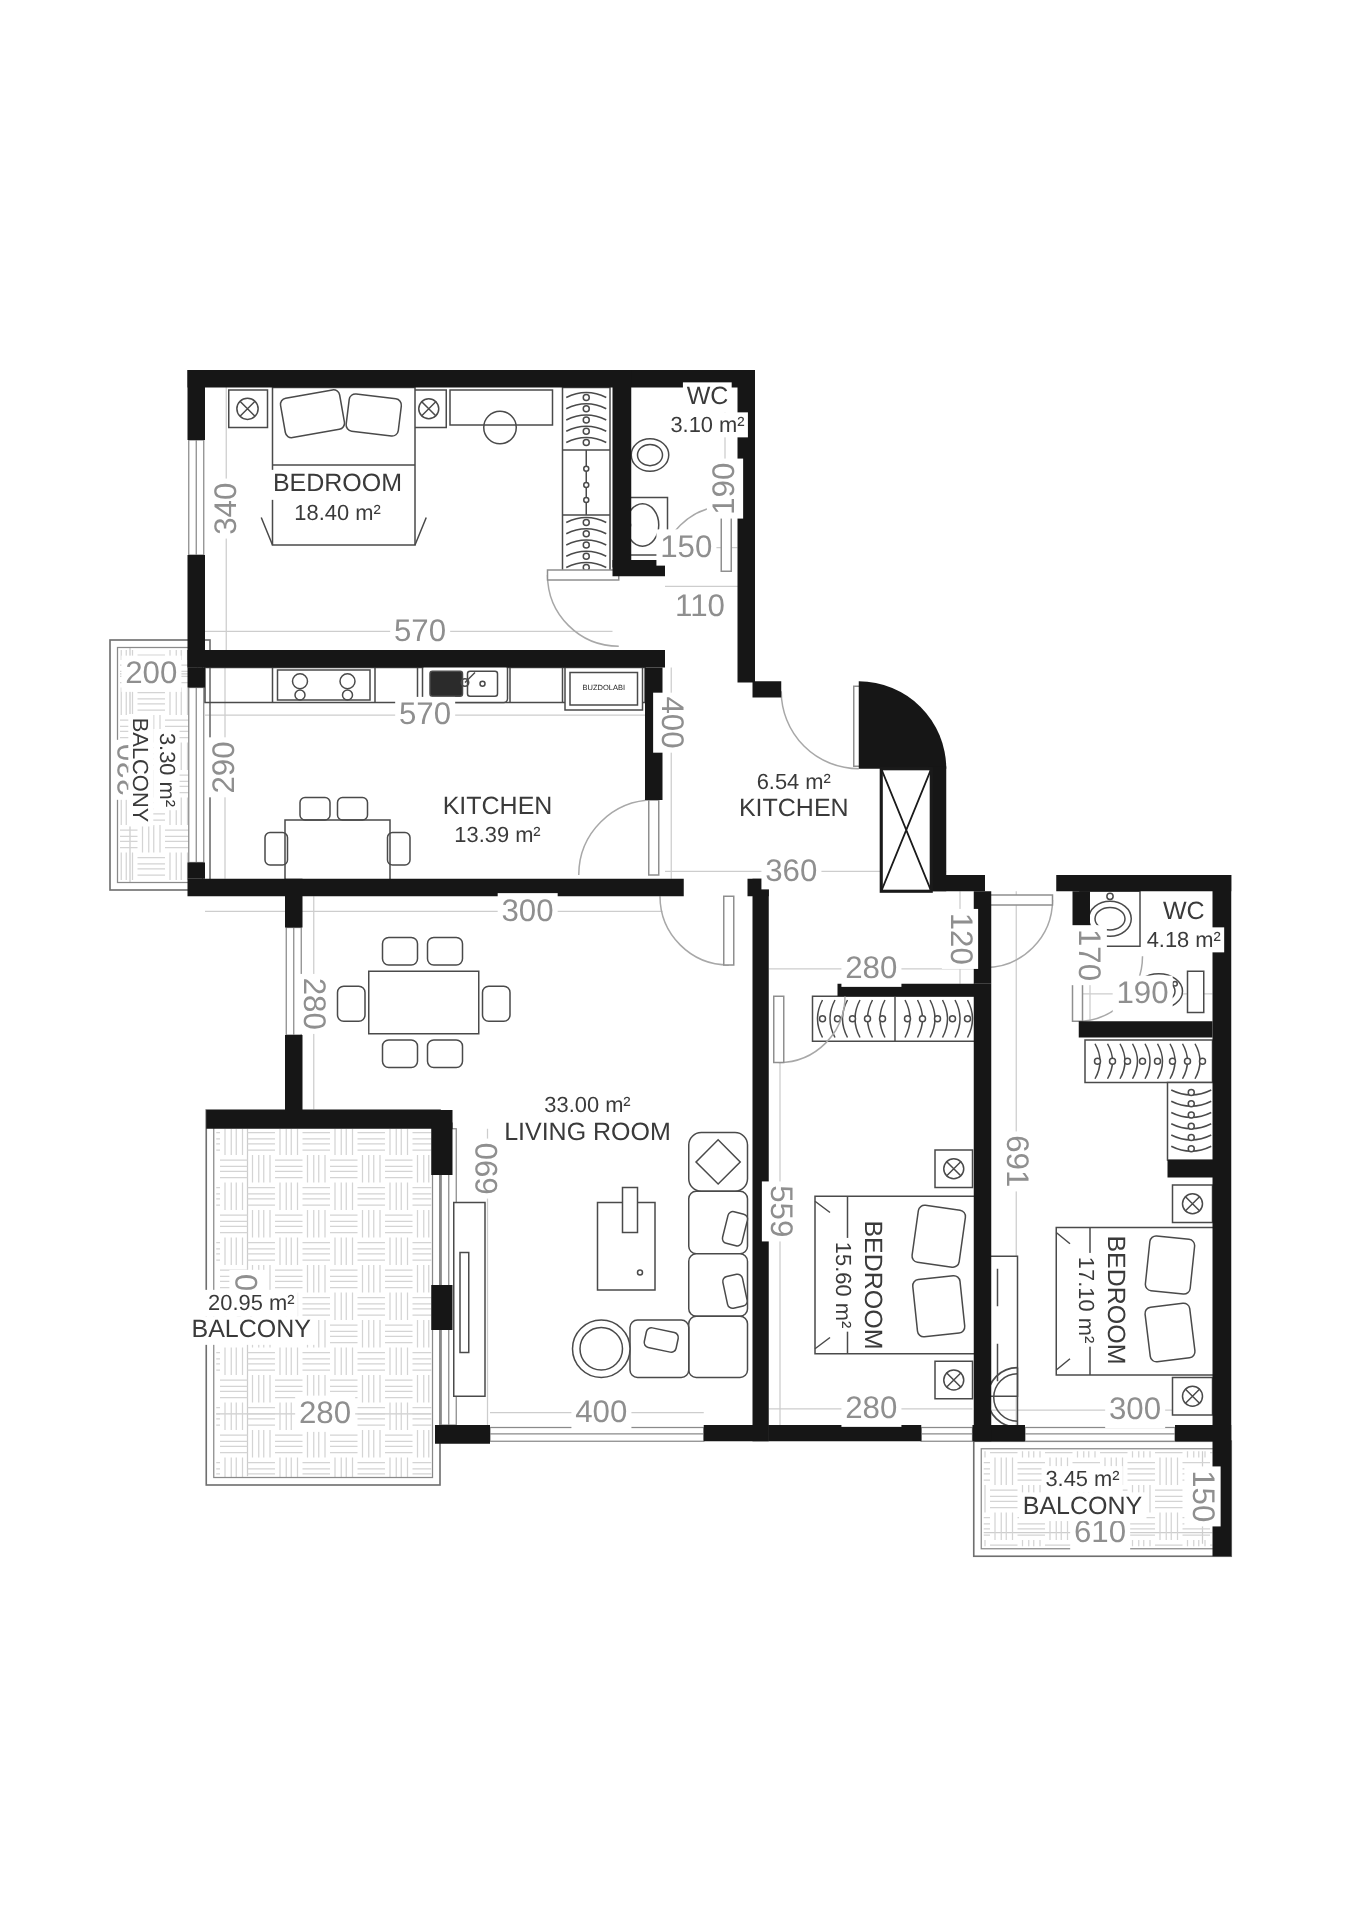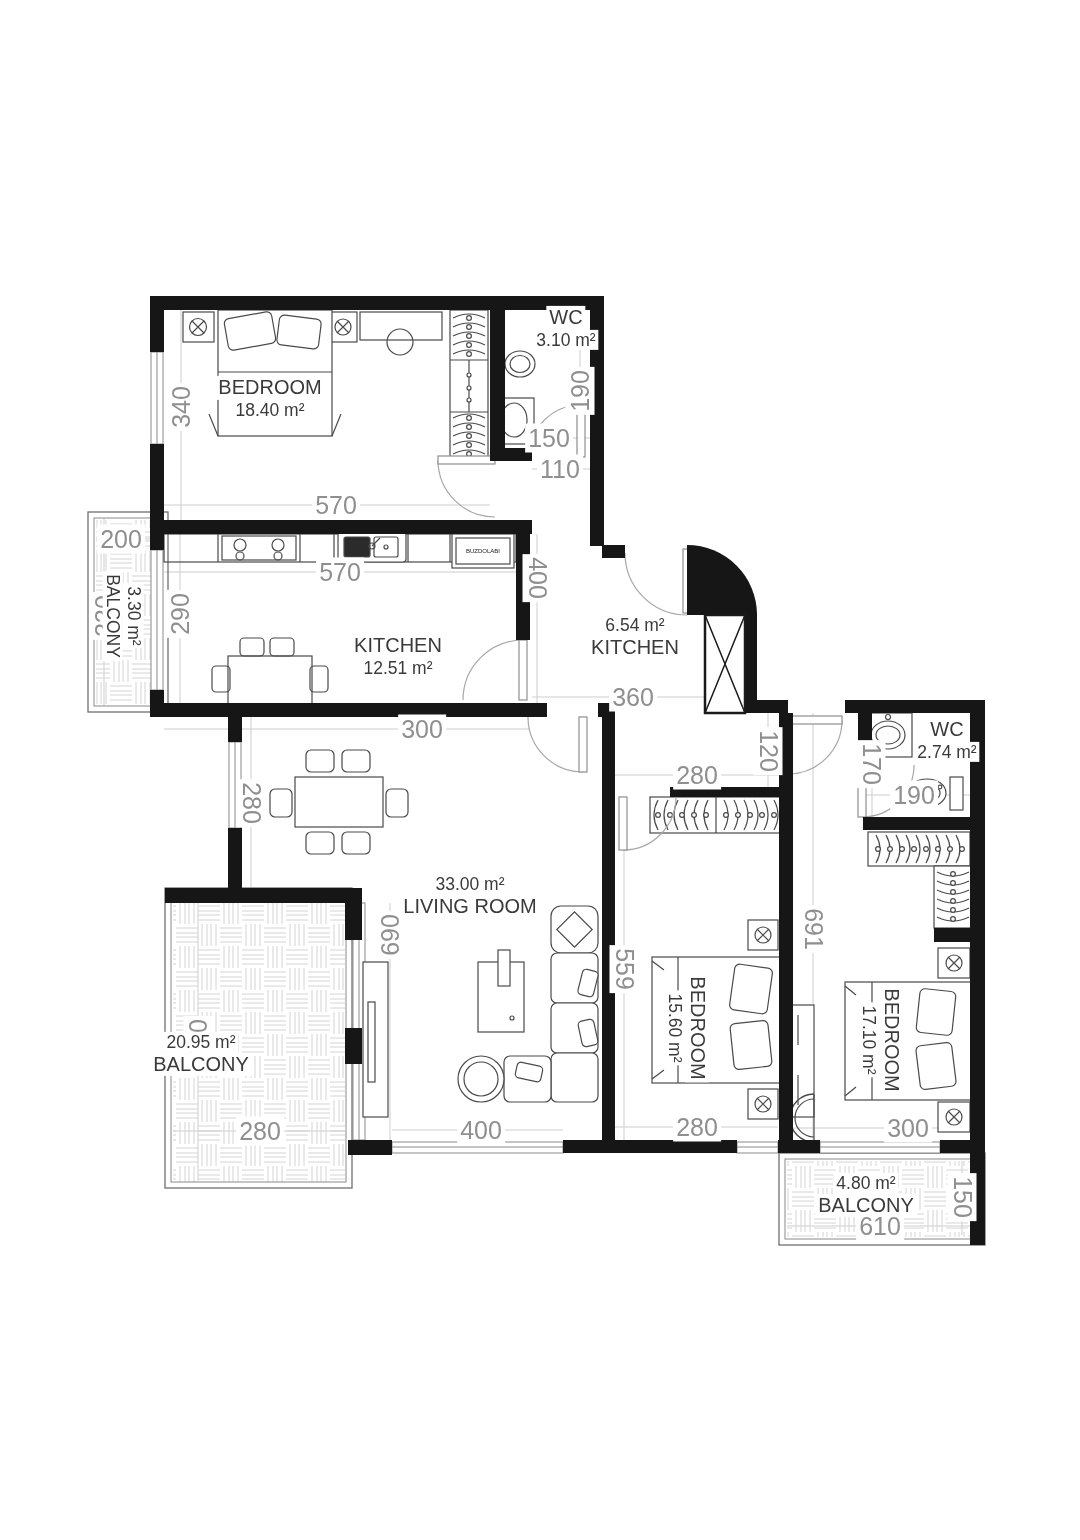--- a/index.html
+++ b/index.html
@@ -376,21 +376,21 @@
 <div class="rl" style="left:270px;top:398px">
   <span>BEDROOM</span>
   <span class="ar">18.40 m²</span>
 </div>
 <div class="rl" style="left:566px;top:328px">
   <span>WC</span>
   <span class="ar">3.10 m²</span>
 </div>
 <div class="rl" style="left:398px;top:656px">
   <span>KITCHEN</span>
-  <span class="ar">12.51 m²</span>
+  <span class="ar">13.39 m²</span>
 </div>
 <div class="rl" style="left:635px;top:637px">
   <span class="ar">6.54 m²</span>
   <span>KITCHEN</span>
 </div>
 <div class="rl rot" style="left:123px;top:616px">
   <span class="ar">3.30 m²</span>
   <span class="ar">BALCONY</span>
 </div>
 <div class="rl" style="left:470px;top:896px">
@@ -404,34 +404,34 @@
 <div class="rl rot" style="left:687px;top:1028px">
   <span>BEDROOM</span>
   <span class="ar">15.60 m²</span>
 </div>
 <div class="rl rot" style="left:881px;top:1040px">
   <span>BEDROOM</span>
   <span class="ar">17.10 m²</span>
 </div>
 <div class="rl" style="left:947px;top:740px">
   <span>WC</span>
-  <span class="ar">2.74 m²</span>
+  <span class="ar">4.18 m²</span>
 </div>
 <div class="rl" style="left:866px;top:1195px">
-  <span class="ar">4.80 m²</span>
+  <span class="ar">3.45 m²</span>
   <span>BALCONY</span>
 </div>
 
 <span class="fr" style="left:483px;top:551px">BUZDOLABI</span>
 
 <span class="dim vm" style="left:181px;top:407px">340</span>
 <span class="dim" style="left:336px;top:505px">570</span>
 <span class="dim vm" style="left:580px;top:391px">190</span>
 <span class="dim" style="left:549px;top:438px">150</span>
-<span class="dim" style="left:560px;top:469px">110</span>
+<span class="dim" style="left:560px;top:485px">110</span>
 <span class="dim" style="left:121px;top:539px">200</span>
 <span class="dim vm" style="left:104px;top:616px">330</span>
 <span class="dim vm" style="left:180px;top:614px">290</span>
 <span class="dim" style="left:340px;top:572px">570</span>
 <span class="dim vp" style="left:537px;top:578px">400</span>
 <span class="dim" style="left:422px;top:729px">300</span>
 <span class="dim" style="left:633px;top:697px">360</span>
 <span class="dim vp" style="left:768px;top:751px">120</span>
 <span class="dim" style="left:697px;top:775px">280</span>
 <span class="dim vp" style="left:871px;top:764px">170</span>

